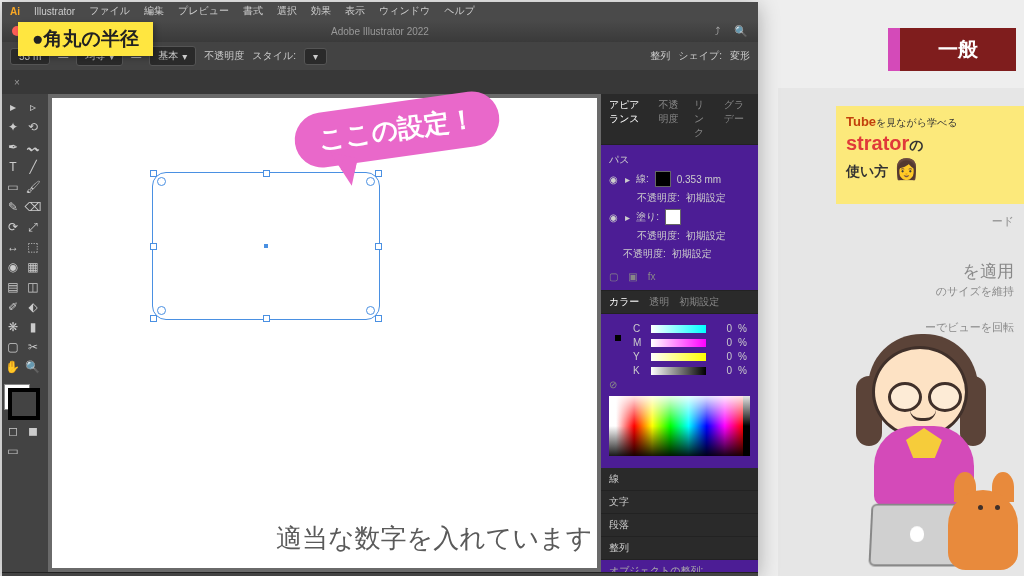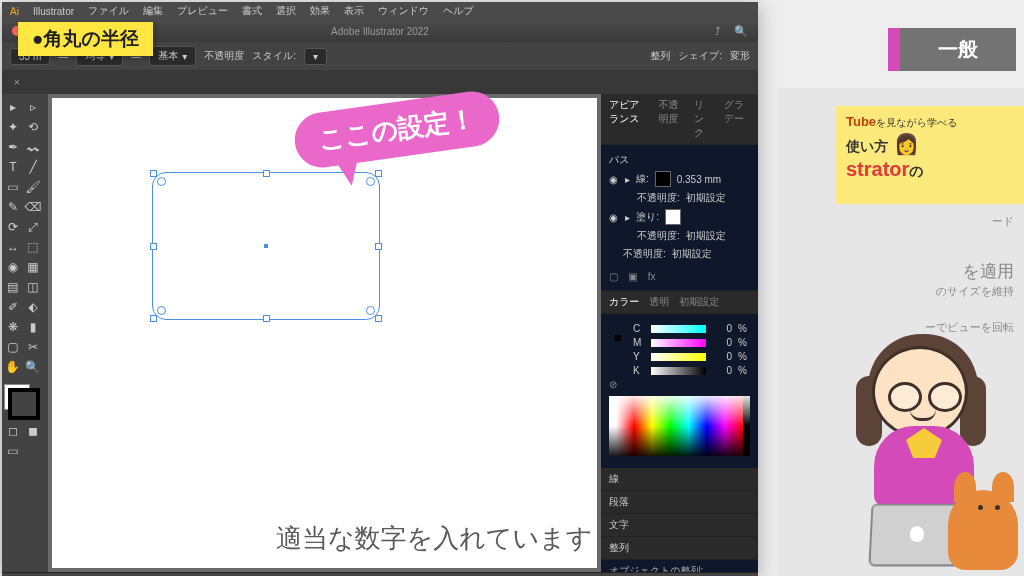--- a/index.html
+++ b/index.html
@@ -1,40 +1,40 @@
 <!DOCTYPE html>
 <html><head>
 <meta charset="utf-8">
 <style>
 body{margin:0;font-family:"Helvetica Neue",Arial,sans-serif;font-size:11px;background:#eee;width:1024px;height:576px;position:relative;overflow:hidden}
 .window{position:absolute;top:2px;left:2px;width:756px;height:572px;background:#323232;box-shadow:0 4px 20px rgba(0,0,0,.3)}
 .titlebar{height:22px;background:linear-gradient(#4a4a4a,#3a3a3a);display:flex;align-items:center;position:relative}
 .traffic{display:flex;gap:6px;padding-left:10px}
 .traffic span{width:10px;height:10px;border-radius:50%}
 .menubar{height:18px;background:#4a4a4a;display:flex;align-items:center;gap:14px;padding:0 8px;color:#ccc;font-size:10px}
-.menubar .ai-logo{color:#f9a825;font-weight:normal}
+.menubar .ai-logo{color:#f9a825;font-weight:bold}
 .titletext{position:absolute;left:50%;transform:translateX(-50%);color:#999;font-size:10px}
 .control-bar{height:28px;background:#434343;display:flex;align-items:center;gap:8px;padding:0 8px;color:#ccc;font-size:10px}
 .control-bar .seg{background:#2a2a2a;border:1px solid #555;padding:2px 8px;border-radius:3px;display:flex;align-items:center;gap:4px}
 .tab-bar{height:24px;background:#383838;display:flex;align-items:center;color:#ccc;font-size:10px}
 .tab-bar .tab{padding:4px 12px;display:flex;align-items:center;gap:6px}
 .tab-bar .close{color:#999}
 .main{display:flex;height:478px}
 .tools{width:44px;background:#434343;display:flex;flex-wrap:wrap;align-content:flex-start;padding:4px 2px;gap:2px}
 .tools .tool{width:18px;height:18px;display:flex;align-items:center;justify-content:center;color:#ccc;font-size:12px;cursor:pointer}
 .tools .swatch{width:36px;height:36px;margin-top:6px;position:relative}
 .tools .swatch .fill{width:24px;height:24px;background:#fff;border:1px solid #888;position:absolute;top:0;left:0}
 .tools .swatch .stroke{width:24px;height:24px;border:4px solid #000;background:#434343;position:absolute;bottom:0;right:0}
 .canvas{flex:1;background:#6a6a6a;display:flex;align-items:flex-start;justify-content:center;padding:4px;position:relative}
 .artboard{width:545px;height:470px;background:#fff;position:relative}
 .rect{position:absolute;top:74px;left:100px;width:226px;height:146px;border:1.5px solid #4a90e2;border-radius:14px}
 .handle{width:5px;height:5px;border:1px solid #4a90e2;background:#fff;position:absolute}
 .corner-dot{width:7px;height:7px;border:1px solid #4a90e2;border-radius:50%;background:#fff;position:absolute}
 .center{width:4px;height:4px;background:#4a90e2;position:absolute;top:50%;left:50%;transform:translate(-50%,-50%)}
-.panels{width:165px;background:#0f172a;color:#ccc;font-size:10px;overflow:hidden}
+.panels{width:165px;background:#4c1d95;color:#ccc;font-size:10px;overflow:hidden}
 .panel-header{background:#2a2a2a;padding:4px 8px;display:flex;gap:10px;border-bottom:1px solid #222}
 .panel-header span.active{color:#fff}
 .panel-header span{color:#888;cursor:pointer}
 .panel-body{padding:6px 8px;border-bottom:1px solid #222}
 .prop-row{display:flex;align-items:center;gap:6px;padding:2px 0}
 .prop-row .eye{width:10px}
 .prop-row .sw{width:14px;height:14px;border:1px solid #666}
 .cmyk{padding:6px 8px}
 .slide-row{display:flex;align-items:center;gap:6px;margin:3px 0}
 .slide-row .lbl{width:12px}
@@ -47,21 +47,21 @@
 .status{height:22px;background:#434343;display:flex;align-items:center;gap:16px;padding:0 8px;color:#ccc;font-size:10px;border-top:1px solid #222}
 .yellow-tag{position:absolute;top:22px;left:18px;background:#ffe640;padding:4px 14px;color:#222;font-weight:bold;font-size:19px;z-index:20;box-shadow:2px 2px 6px rgba(0,0,0,.3)}
 .bubble{position:absolute;top:102px;left:294px;background:#e968ca;color:#fff;font-size:26px;font-weight:bold;padding:10px 24px;border-radius:30px;transform:rotate(-8deg);z-index:20}
 .bubble::after{content:"";position:absolute;bottom:-18px;left:28px;border:14px solid transparent;border-top-color:#e968ca;border-right-color:#e968ca;transform:rotate(20deg)}
 .caption{position:absolute;bottom:20px;left:276px;color:#5a5a5a;font-size:26px;font-weight:500;z-index:20;text-shadow:0 0 4px #fff,0 0 4px #fff,0 0 4px #fff,0 0 4px #fff}
 .right-card{position:absolute;top:106px;right:0;width:168px;height:82px;background:#fce97b;padding:8px 10px;font-size:12px;color:#333;z-index:5}
 .right-card .l1{font-size:10px}
 .right-card .l1 b{color:#c2410c;font-size:13px}
 .right-card .l2{color:#e03a3a;font-size:20px;font-weight:bold;margin-top:2px}
 .right-card .l2 small{color:#333;font-size:14px}
-.top-badge{position:absolute;top:28px;right:8px;background:#737373;color:#fff;padding:8px 38px;font-size:20px;font-weight:bold;z-index:5}
+.top-badge{position:absolute;top:28px;right:8px;background:#7f1d1d;color:#fff;padding:8px 38px;font-size:20px;font-weight:bold;z-index:5}
 .top-badge::before{content:"";position:absolute;left:-12px;top:0;bottom:0;width:12px;background:#d44ab9}
 .behind-1{position:absolute;right:10px;top:260px;color:#888;font-size:17px;z-index:1}
 .behind-2{position:absolute;right:10px;top:284px;color:#888;font-size:11px;z-index:1}
 .behind-3{position:absolute;right:10px;top:320px;color:#888;font-size:11px;z-index:1}
 .behind-4{position:absolute;right:10px;top:214px;color:#888;font-size:11px;z-index:1}
 .character{position:absolute;bottom:0;right:0;width:220px;height:260px;z-index:10}
 .avatar-face{width:90px;height:86px;background:#fde2c4;border:3px solid #40302a;border-radius:50%;position:absolute;top:30px;right:56px}
 .hair{width:110px;height:80px;background:#5b4338;border-radius:60px 60px 30px 30px;position:absolute;top:18px;right:46px}
 .hair-side{width:26px;height:70px;background:#5b4338;border-radius:20px;position:absolute;top:60px}
 .glasses{position:absolute;top:66px;right:62px;display:flex;gap:6px}
@@ -82,22 +82,22 @@
 
 <div class="bg-panel"></div>
 <div class="behind-4">ード</div>
 <div class="behind-1">を適用</div>
 <div class="behind-2">のサイズを維持</div>
 <div class="behind-3">ーでビューを回転</div>
 
 <div class="top-badge">一般</div>
 <div class="right-card">
   <div class="l1"><b>Tube</b><span>を見ながら学べる</span></div>
+  <div class="l2"><span>strator</span><small>の</small></div>
   <div class="l2"><small>使い方</small> 👩</div>
-  <div class="l2"><span>strator</span><small>の</small></div>
 </div>
 
 <div class="window">
   <div class="menubar">
     <span class="ai-logo">Ai</span>
     <span>Illustrator</span>
     <span>ファイル</span>
     <span>編集</span>
     <span>プレビュー</span>
     <span>書式</span>
@@ -271,22 +271,22 @@
             <span style="width:18px"></span>
             <span class="lbl">K</span>
             <div class="slider" style="background:linear-gradient(to right,#fff,#000)"></div>
             <span class="val">0</span>
             <span class="pct">%</span>
           </div>
         <div style="color:#888;margin-top:2px">⊘</div>
         <div class="spectrum"></div>
       </div>
       <div class="collapsed">線</div>
+      <div class="collapsed">文字</div>
       <div class="collapsed">段落</div>
-      <div class="collapsed">文字</div>
       <div class="collapsed">整列</div>
       <div style="padding:4px 8px;color:#aaa">オブジェクトの整列:</div>
 
     </div>
   </div>
   <div class="status">
     
     
     
   </div>

